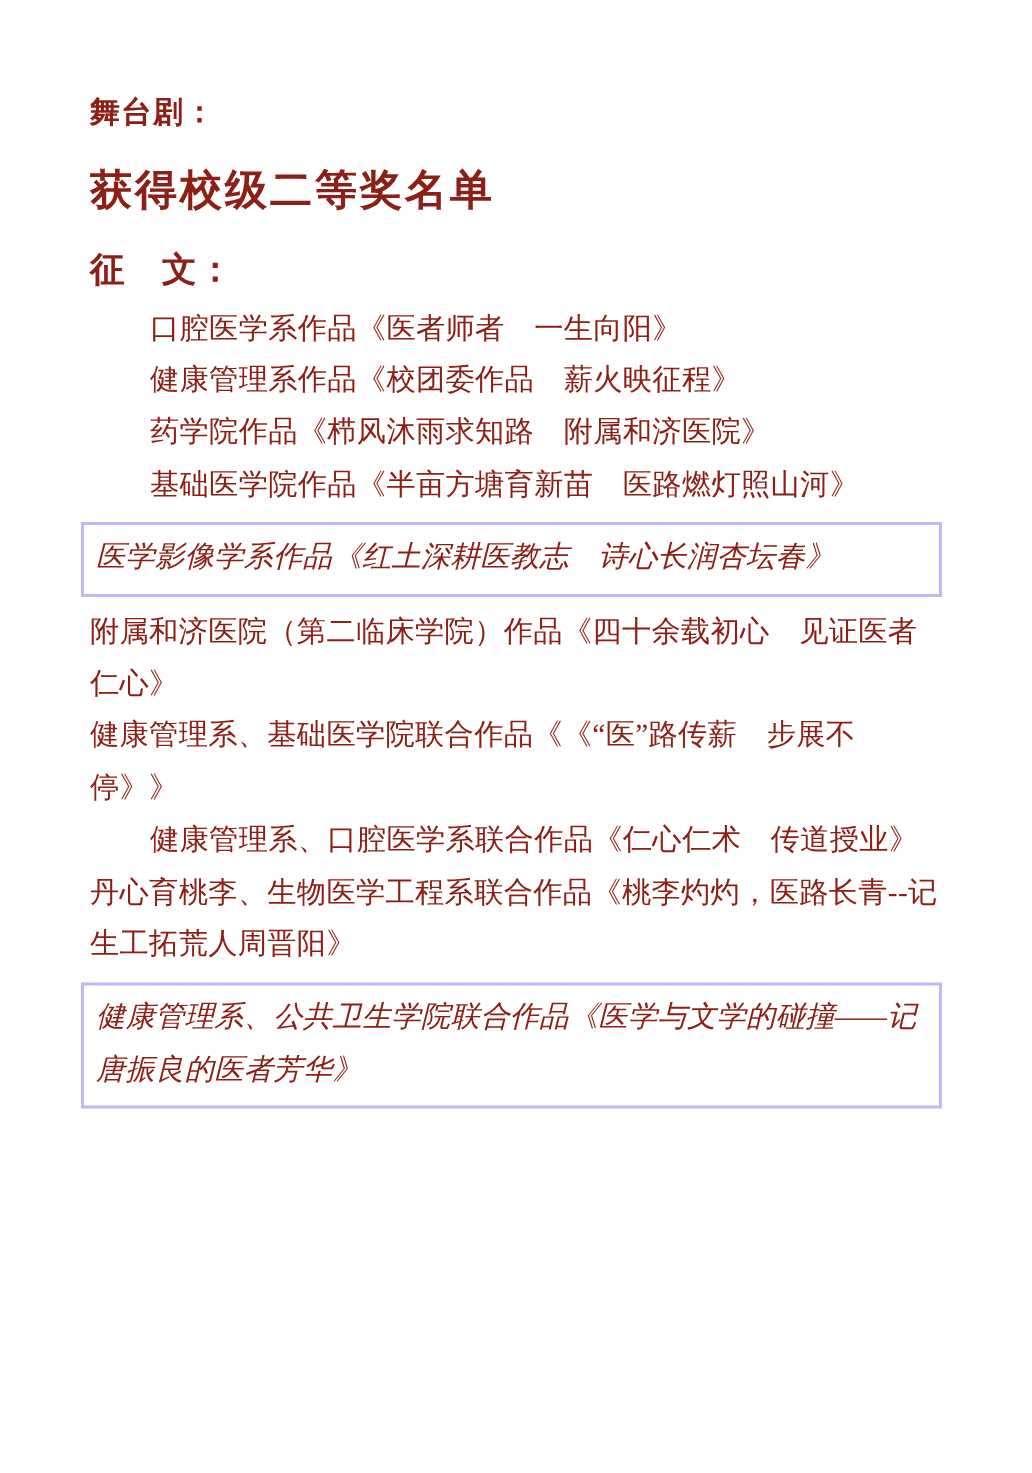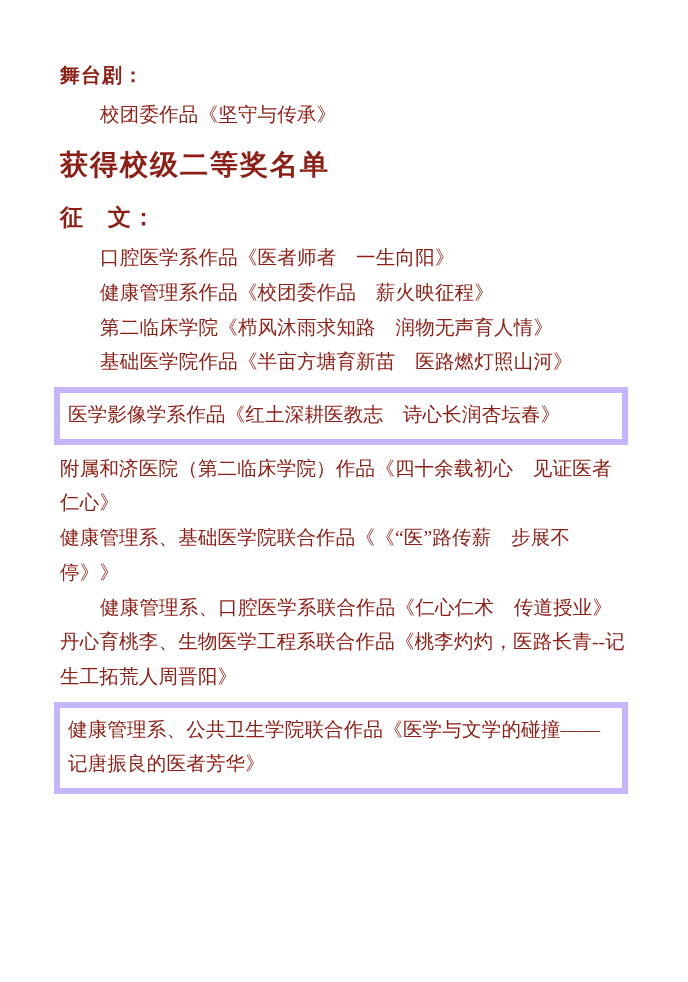--- a/index.html
+++ b/index.html
@@ -48,25 +48,26 @@
     margin: 14px 0 14px 0;
     color: #8d2016;
   }
   .spaced-head {
     font-weight: bold;
     font-size: 23px;
     letter-spacing: 1px;
     margin-bottom: 2px;
   }
   .boxed {
-    border: 6px solid #c4b5fd;
+    border: 2px solid #c4b5fd;
     padding: 5px 8px 6px 8px;
     margin: 7px 0 7px -6px;
     display: block;
     box-sizing: border-box;
+    font-style: italic;
   }
   .boxed .line {
     margin: 0;
   }
   .blk {
     margin: 0 0 6px 0;
   }
   .hang {
     padding-left: 36px;
   }
@@ -75,29 +76,28 @@
     margin-left: -36px;
   }
 </style>
 </head>
 <body>
 
 <div class="page">
 
   <div class="line section-head">舞台剧：</div>
 
-  <div class="line indent1 blk">校团委作品《坚守与传承》</div>
 
   <div class="award-title">获得校级二等奖名单</div>
 
   <div class="line spaced-head">征　文：</div>
 
   <div class="line indent1">口腔医学系作品《医者师者　一生向阳》</div>
   <div class="line indent1">健康管理系作品《校团委作品　薪火映征程》</div>
-  <div class="line indent1">第二临床学院《栉风沐雨求知路　润物无声育人情》</div>
+  <div class="line indent1">药学院作品《栉风沐雨求知路　附属和济医院》</div>
   <div class="line indent1">基础医学院作品《半亩方塘育新苗　医路燃灯照山河》</div>
 
   <div class="boxed">
     <div class="line">医学影像学系作品《红土深耕医教志　诗心长润杏坛春》</div>
   </div>
 
 
   <div class="line hang"><span class="cont">附属和济医院（第二临床学院）作品《四十余载初心　见证医者仁心》</span></div>
   <div class="line hang"><span class="cont">健康管理系、基础医学院联合作品《《“医”路传薪　步展不停》》</span></div>
   <div class="line indent1">健康管理系、口腔医学系联合作品《仁心仁术　传道授业》</div>

